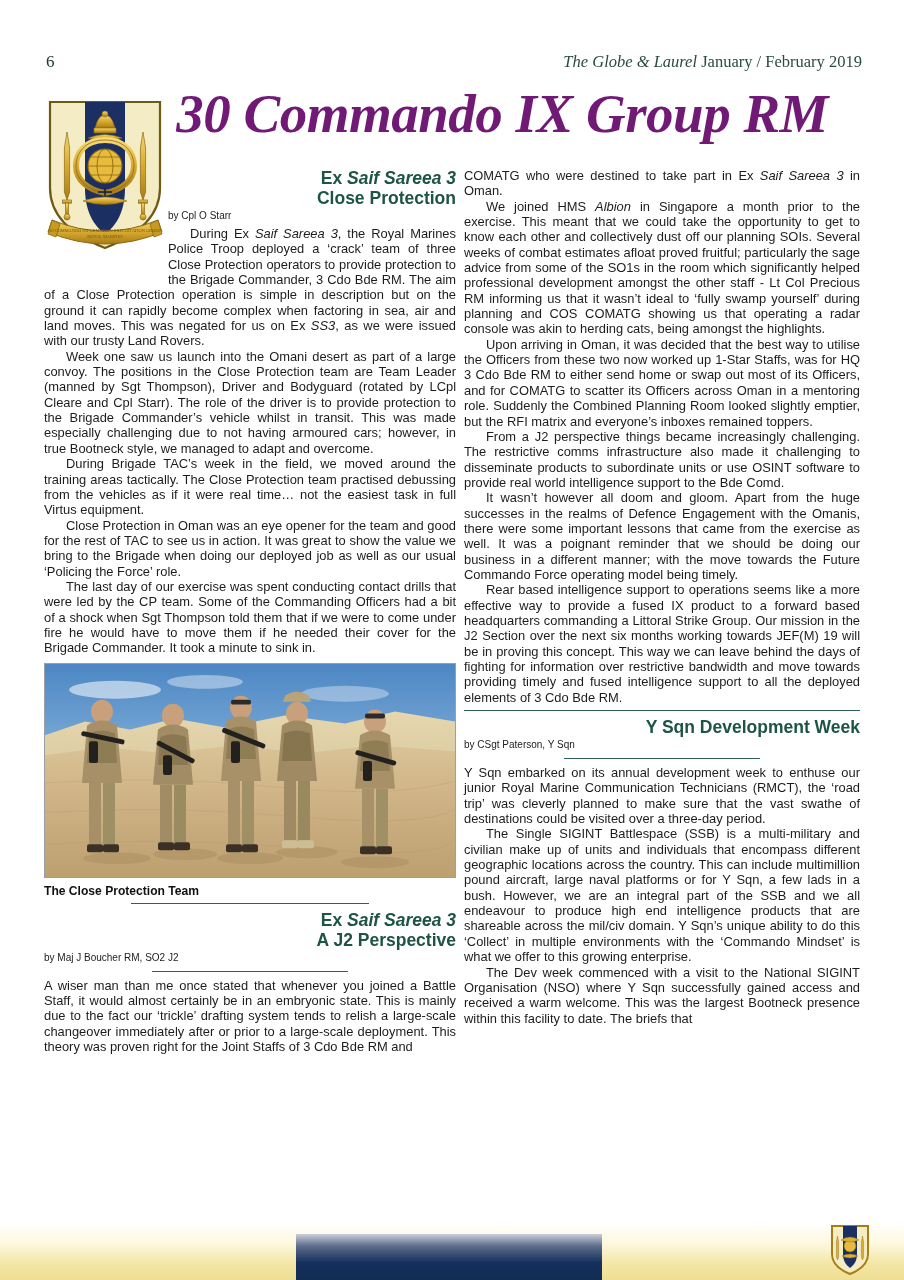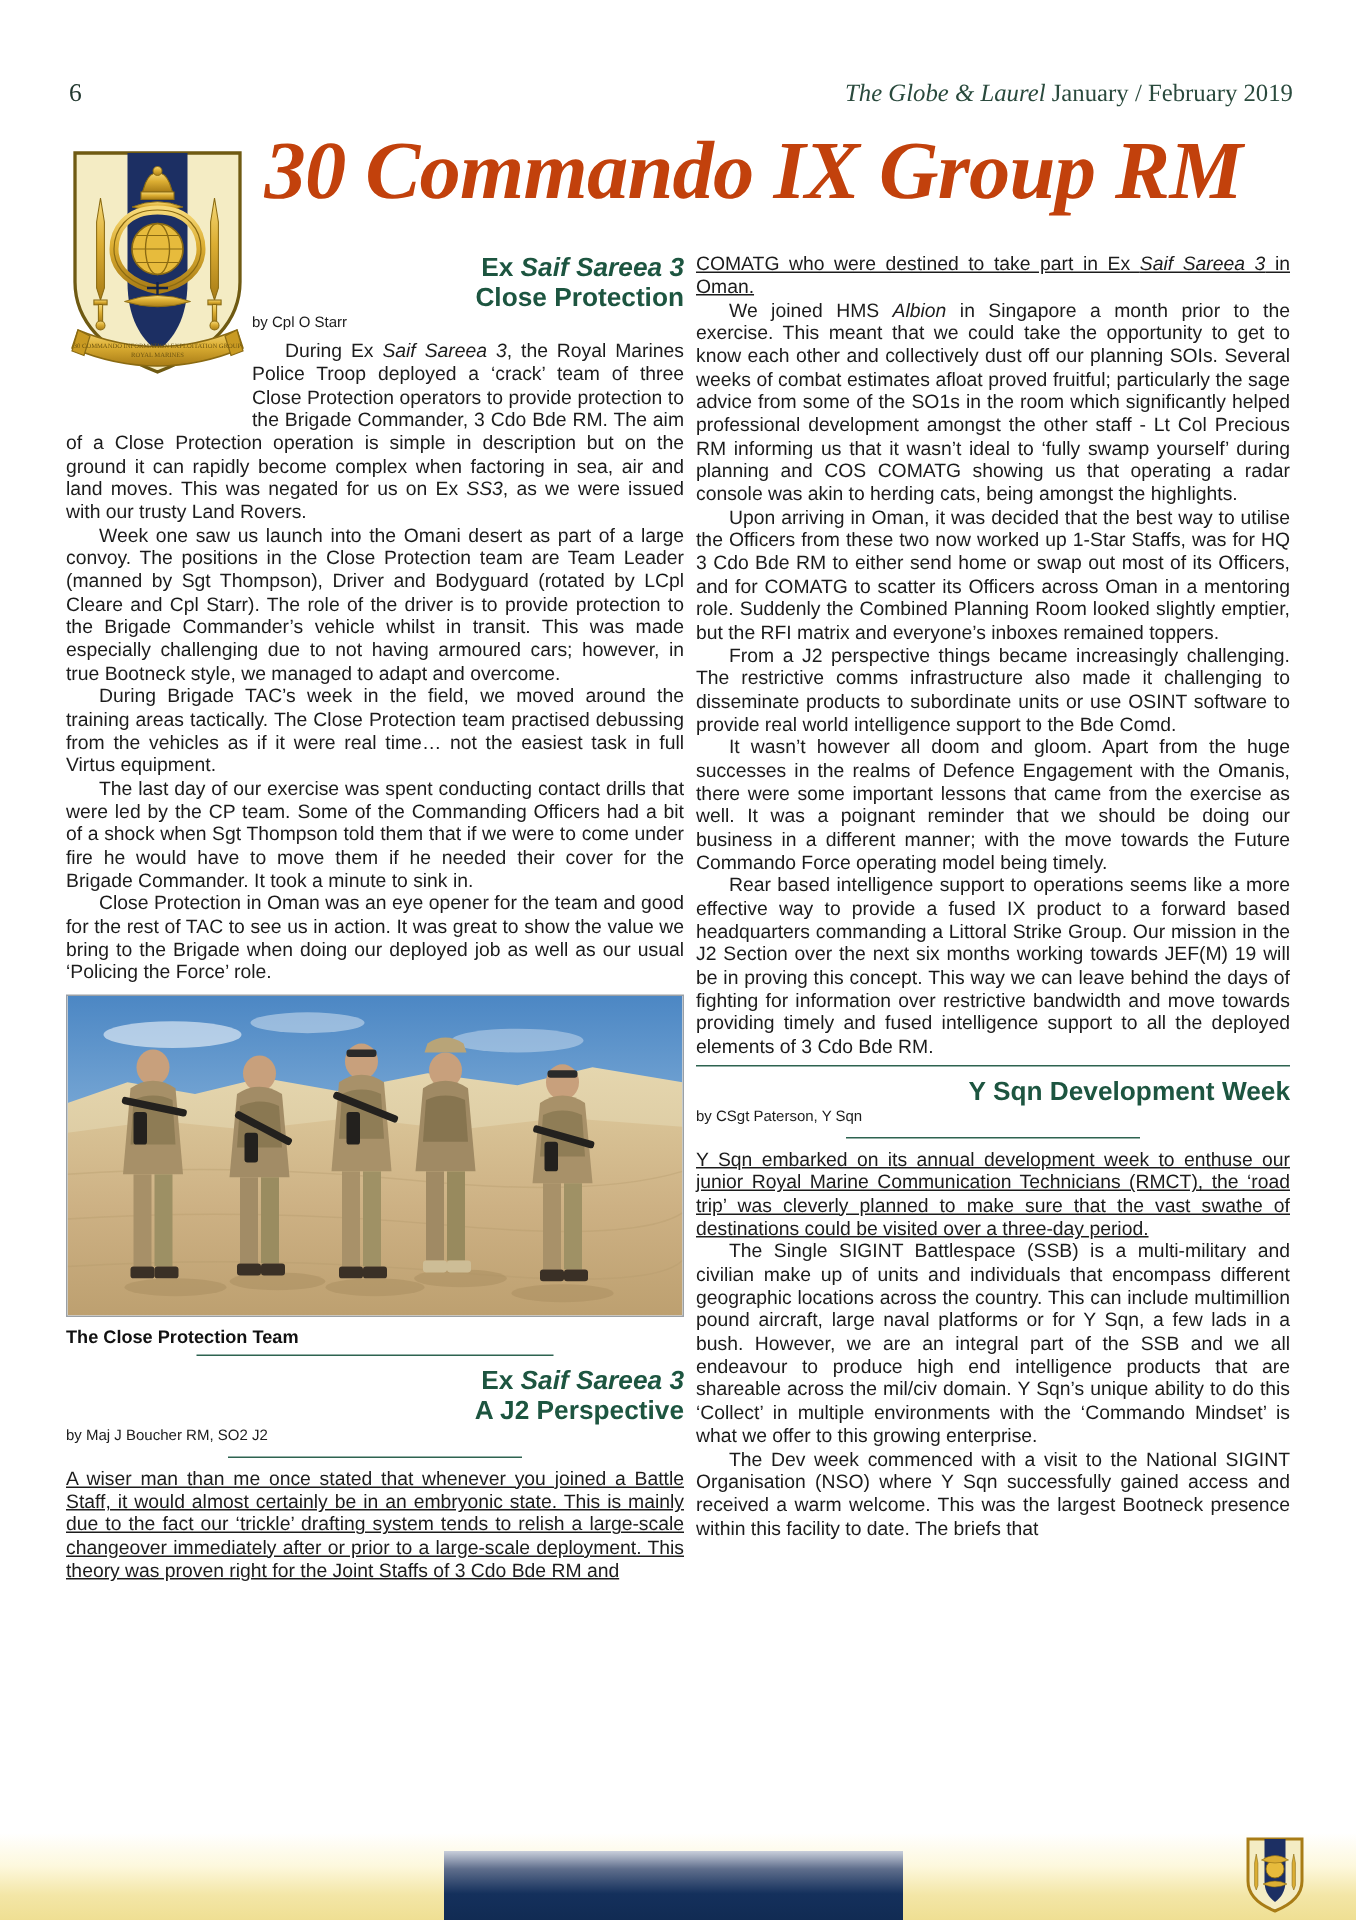--- a/index.html
+++ b/index.html
@@ -28,35 +28,35 @@
   }
   .runhead-right .mast { font-style:italic; }
 
   
   .masthead {
     position:absolute; left:168px; top:86px; width:700px;
     text-align:right; padding-right:40px;
     font-family:"Liberation Serif", serif;
     font-style:italic; font-weight:bold;
     font-size:55px; line-height:1.0;
-    color:#c2410c; letter-spacing:-0.5px;
+    color:#701a75; letter-spacing:-0.5px;
   }
 
   
   .crest { position:absolute; left:44px; top:96px; width:122px; height:175px; }
   .crest svg { display:block; }
 
   .colbody {
     font-size:12.9px; line-height:15.35px;
     text-align:justify; text-justify:inter-word;
     color:#1c1c1c;
     -webkit-hyphens:none; hyphens:none;
   }
   .colbody p { margin:0; text-indent:22px; }
-  .colbody p.noindent { text-indent:0;text-decoration:underline; }
+  .colbody p.noindent { text-indent:0; }
 
   
   .left-col { position:absolute; left:44px; top:168px; width:412px; }
   .right-col{ position:absolute; left:464px; top:168px; width:396px; }
 
   .crest-float {
     float:left; width:124px; height:108px;
     shape-outside:polygon(0 0, 100% 0, 100% 100%, 0 100%);
   }
 
@@ -192,22 +192,22 @@
         <span>Ex </span><span class="it">Saif Sareea 3</span>
       </div>
       <div class="arthead">Close Protection</div>
       <div class="byline">by Cpl O Starr</div>
     </div>
 
     <div class="colbody" id="cp-body">
         <p>During Ex <i>Saif Sareea 3</i>, the Royal Marines Police Troop deployed a ‘crack’ team of three Close Protection operators to provide protection to the Brigade Commander, 3 Cdo Bde RM. The aim of a Close Protection operation is simple in description but on the ground it can rapidly become complex when factoring in sea, air and land moves. This was negated for us on Ex <i>SS3</i>, as we were issued with our trusty Land Rovers.</p>
         <p>Week one saw us launch into the Omani desert as part of a large convoy. The positions in the Close Protection team are Team Leader (manned by Sgt Thompson), Driver and Bodyguard (rotated by LCpl Cleare and Cpl Starr). The role of the driver is to provide protection to the Brigade Commander’s vehicle whilst in transit. This was made especially challenging due to not having armoured cars; however, in true Bootneck style, we managed to adapt and overcome.</p>
         <p>During Brigade TAC’s week in the field, we moved around the training areas tactically. The Close Protection team practised debussing from the vehicles as if it were real time… not the easiest task in full Virtus equipment.</p>
+        <p>Close Protection in Oman was an eye opener for the team and good for the rest of TAC to see us in action. It was great to show the value we bring to the Brigade when doing our deployed job as well as our usual ‘Policing the Force’ role.</p>
         <p>The last day of our exercise was spent conducting contact drills that were led by the CP team. Some of the Commanding Officers had a bit of a shock when Sgt Thompson told them that if we were to come under fire he would have to move them if he needed their cover for the Brigade Commander. It took a minute to sink in.</p>
-        <p>Close Protection in Oman was an eye opener for the team and good for the rest of TAC to see us in action. It was great to show the value we bring to the Brigade when doing our deployed job as well as our usual ‘Policing the Force’ role.</p>
       </div>
 
     <div class="photo">
       <svg viewBox="0 0 410 215" preserveAspectRatio="none" aria-hidden="true">
         <defs>
           <linearGradient id="sky" x1="0" y1="0" x2="0" y2="1">
             <stop offset="0%" stop-color="#4c87c4"></stop>
             <stop offset="55%" stop-color="#8cb6dc"></stop>
             <stop offset="100%" stop-color="#cfdfe9"></stop>
           </linearGradient>

